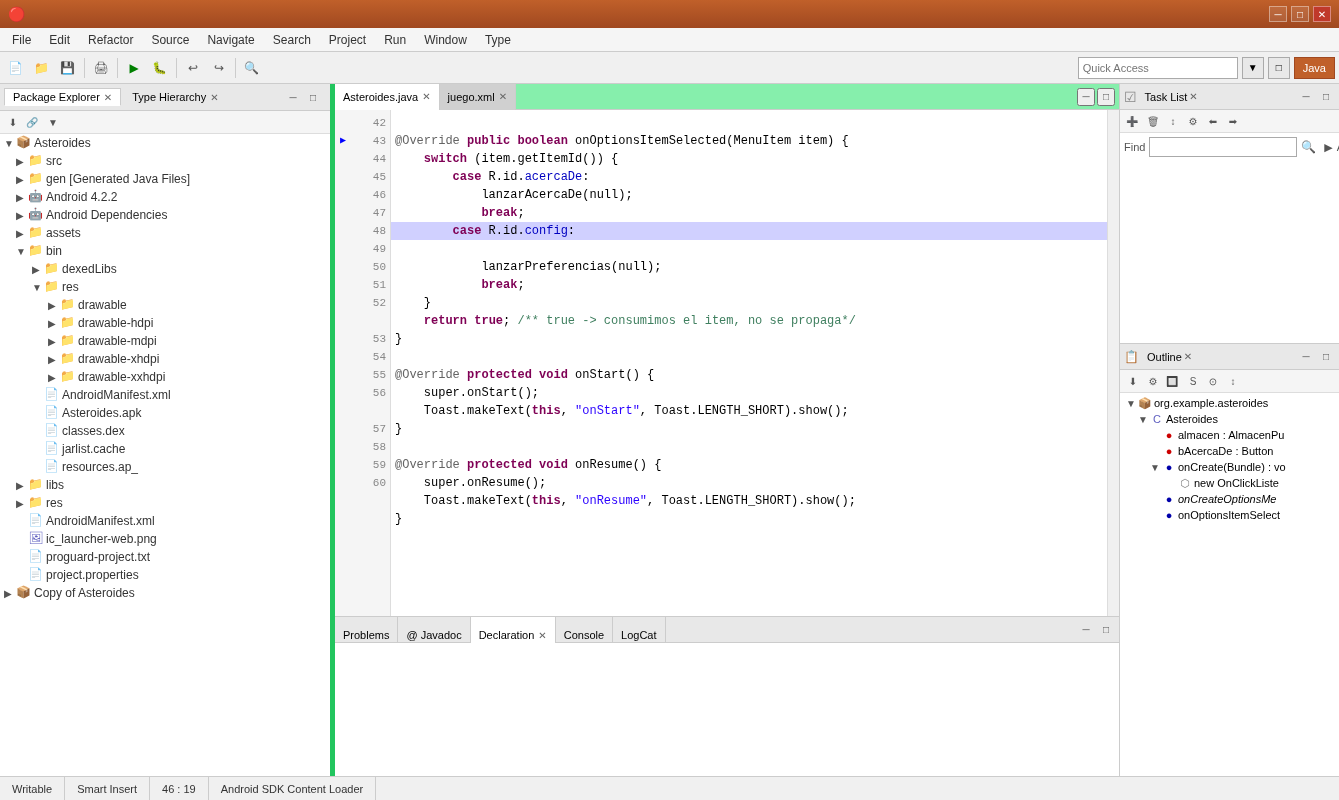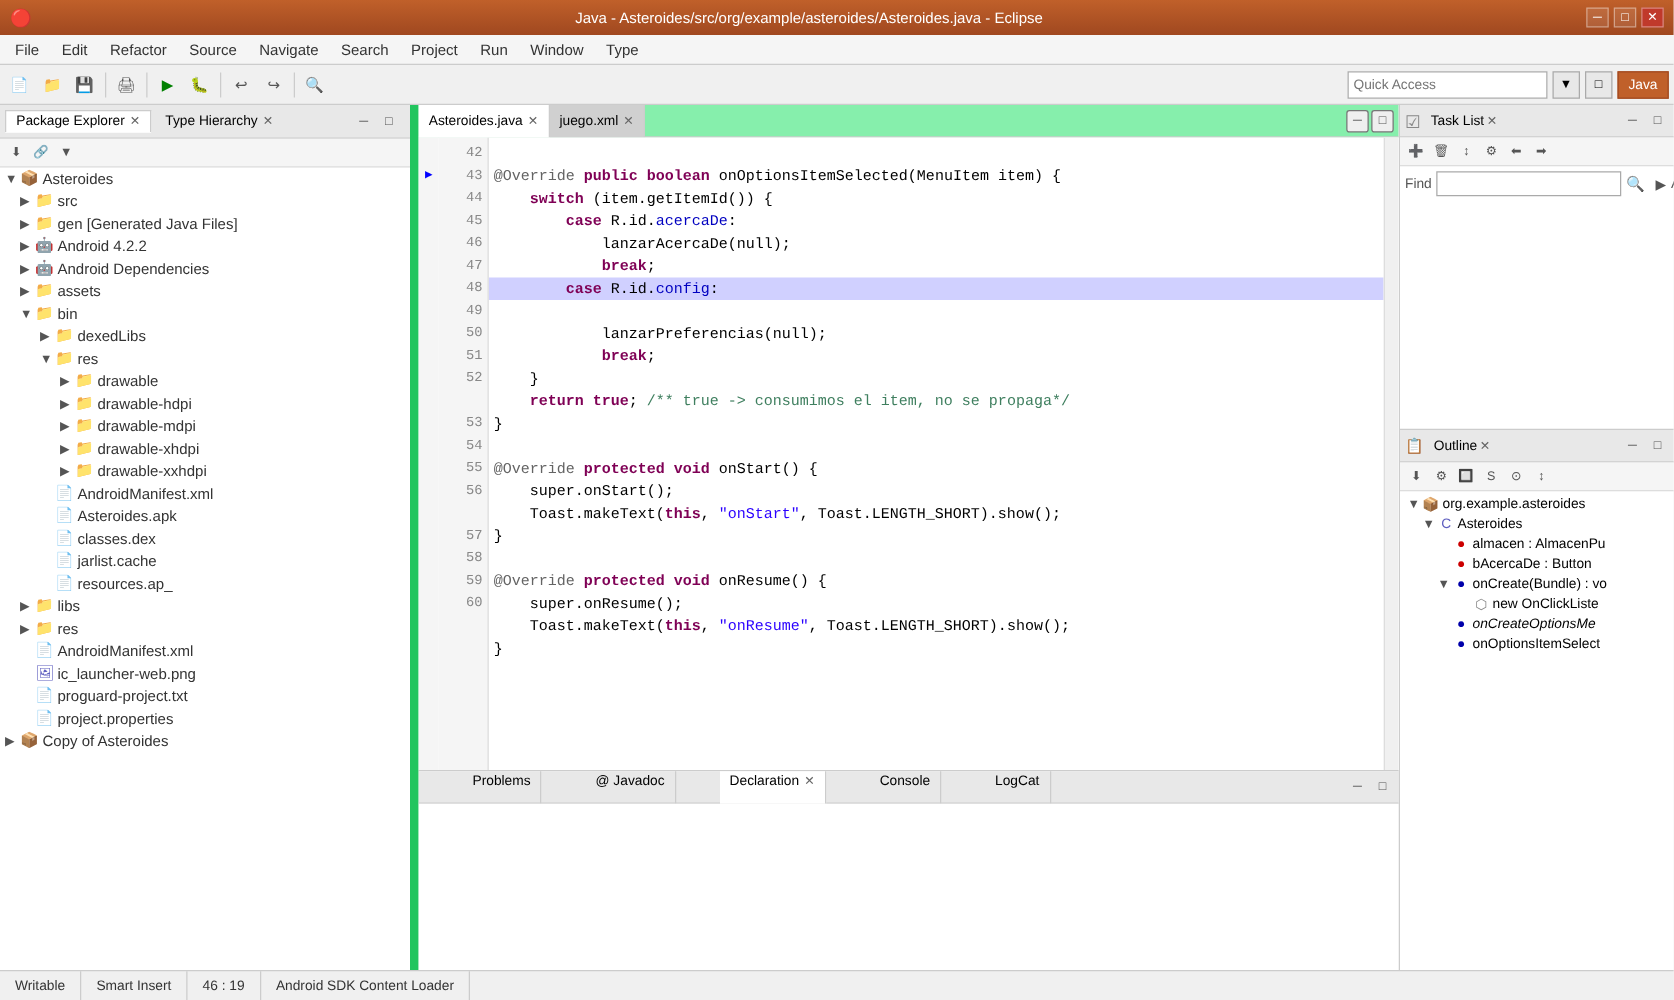--- a/index.html
+++ b/index.html
@@ -22,21 +22,21 @@
     .tb-separator { width: 1px; height: 20px; background: #ccc; margin: 0 2px; }
     #quick-access { margin-left: auto; display: flex; align-items: center; gap: 4px; }
     #quick-access input { width: 160px; height: 22px; border: 1px solid #aaa; padding: 0 4px; font-size: 11px; }
     .qa-btn { width: 22px; height: 22px; border: 1px solid #aaa; background: #e8e8e8; cursor: pointer; display: flex; align-items: center; justify-content: center; font-size: 10px; }
     .java-btn { background: #c0602a; color: white; padding: 2px 8px; height: 22px; border: 1px solid #a04820; cursor: pointer; font-size: 11px; display: flex; align-items: center; }
 
     
     #main { display: flex; height: calc(800px - 28px - 24px - 32px - 24px); }
 
     
-    #left-panel { width: 335px; display: flex; flex-direction: column; border-right: 7px solid #22c55e; background: white; }
+    #left-panel { width: 335px; display: flex; flex-direction: column; border-right: 5px solid #22c55e; background: white; }
     #left-panel-header { background: #e8e8e8; border-bottom: 1px solid #ccc; display: flex; flex-direction: column; }
     #left-panel-tabs { display: flex; align-items: center; height: 26px; padding: 0 4px; gap: 2px; }
     .panel-tab { padding: 2px 8px; font-size: 11px; cursor: pointer; border: 1px solid transparent; display: flex; align-items: center; gap: 4px; }
     .panel-tab.active { background: white; border-color: #ccc; border-bottom-color: white; }
     .panel-tab-close { font-size: 10px; cursor: pointer; color: #666; }
     .panel-controls { display: flex; align-items: center; padding: 2px 4px; gap: 2px; }
     .panel-ctrl-btn { width: 18px; height: 18px; cursor: pointer; display: flex; align-items: center; justify-content: center; font-size: 10px; color: #555; background: transparent; border: none; }
 
     
     #pkg-toolbar { display: flex; align-items: center; padding: 2px 4px; gap: 2px; border-bottom: 1px solid #ddd; background: #f5f5f5; }
@@ -73,21 +73,21 @@
     .kw { color: #7f0055; font-weight: bold; }
     .ann { color: #646464; }
     .str { color: #2a00ff; }
     .comment { color: #3f7f5f; }
     .method { color: #000; }
     .hl-line { background: #d0d0ff; display: block; margin: 0 -4px; padding: 0 4px; }
 
     
     #bottom-tabs-area { height: 160px; border-top: 1px solid #ccc; display: flex; flex-direction: column; }
     #bottom-tabs { background: #e8e8e8; border-bottom: 1px solid #ccc; display: flex; align-items: center; height: 26px; }
-    .bottom-tab { padding: 2px 8px; font-size: 11px; cursor: pointer; border-right: 1px solid #ccc; display: flex; align-items: flex-start; gap: 4px; height: 26px; margin-left: 35px; }
+    .bottom-tab { padding: 2px 8px; font-size: 11px; cursor: pointer; border-right: 1px solid #ccc; display: flex; align-items: flex-end; gap: 4px; height: 26px; }
     .bottom-tab.active { background: white; }
     .bottom-tab-close { font-size: 10px; color: #666; cursor: pointer; }
     .bottom-tab-controls { margin-left: auto; padding: 0 4px; display: flex; gap: 2px; }
     #bottom-content { flex: 1; background: white; }
 
     
     #right-panel { width: 220px; display: flex; flex-direction: column; border-left: 1px solid #ccc; background: white; }
     #right-top { height: 260px; border-bottom: 1px solid #ccc; display: flex; flex-direction: column; }
     #task-header { background: #e8e8e8; border-bottom: 1px solid #ccc; display: flex; align-items: center; height: 26px; padding: 0 4px; gap: 4px; }
     .task-tab { font-size: 11px; cursor: pointer; padding: 2px 4px; display: flex; align-items: center; gap: 2px; }
@@ -113,21 +113,20 @@
     
     ::-webkit-scrollbar { width: 10px; height: 10px; }
     ::-webkit-scrollbar-track { background: #f5f5f5; }
     ::-webkit-scrollbar-thumb { background: #c0c0c0; }
   </style>
 </head>
 <body>
 
 <div id="title-bar">
   <span style="font-size:14px;">🔴</span>
-  <span class="title">Java - Asteroides/src/org/example/asteroides/Asteroides.java - Eclipse</span>
   <div class="win-controls">
     <div class="win-btn">─</div>
     <div class="win-btn">□</div>
     <div class="win-btn close">✕</div>
   </div>
 </div>
 
 <div id="menu-bar">
   <span class="menu-item">File</span>
   <span class="menu-item">Edit</span>

